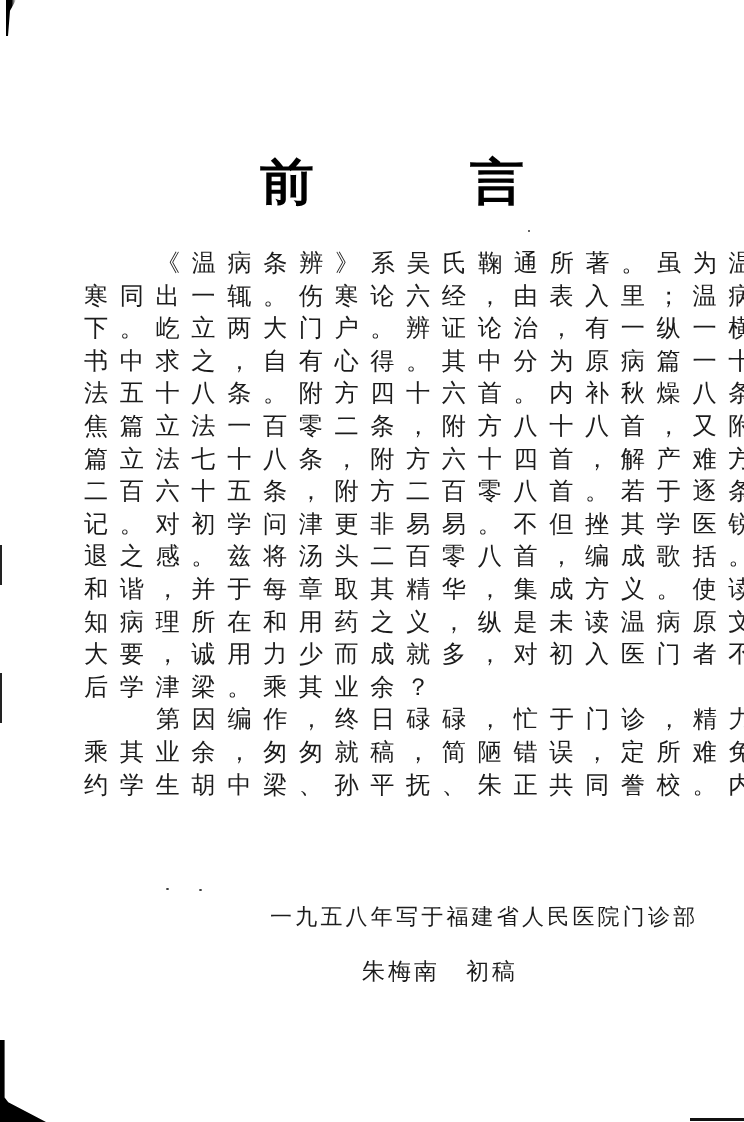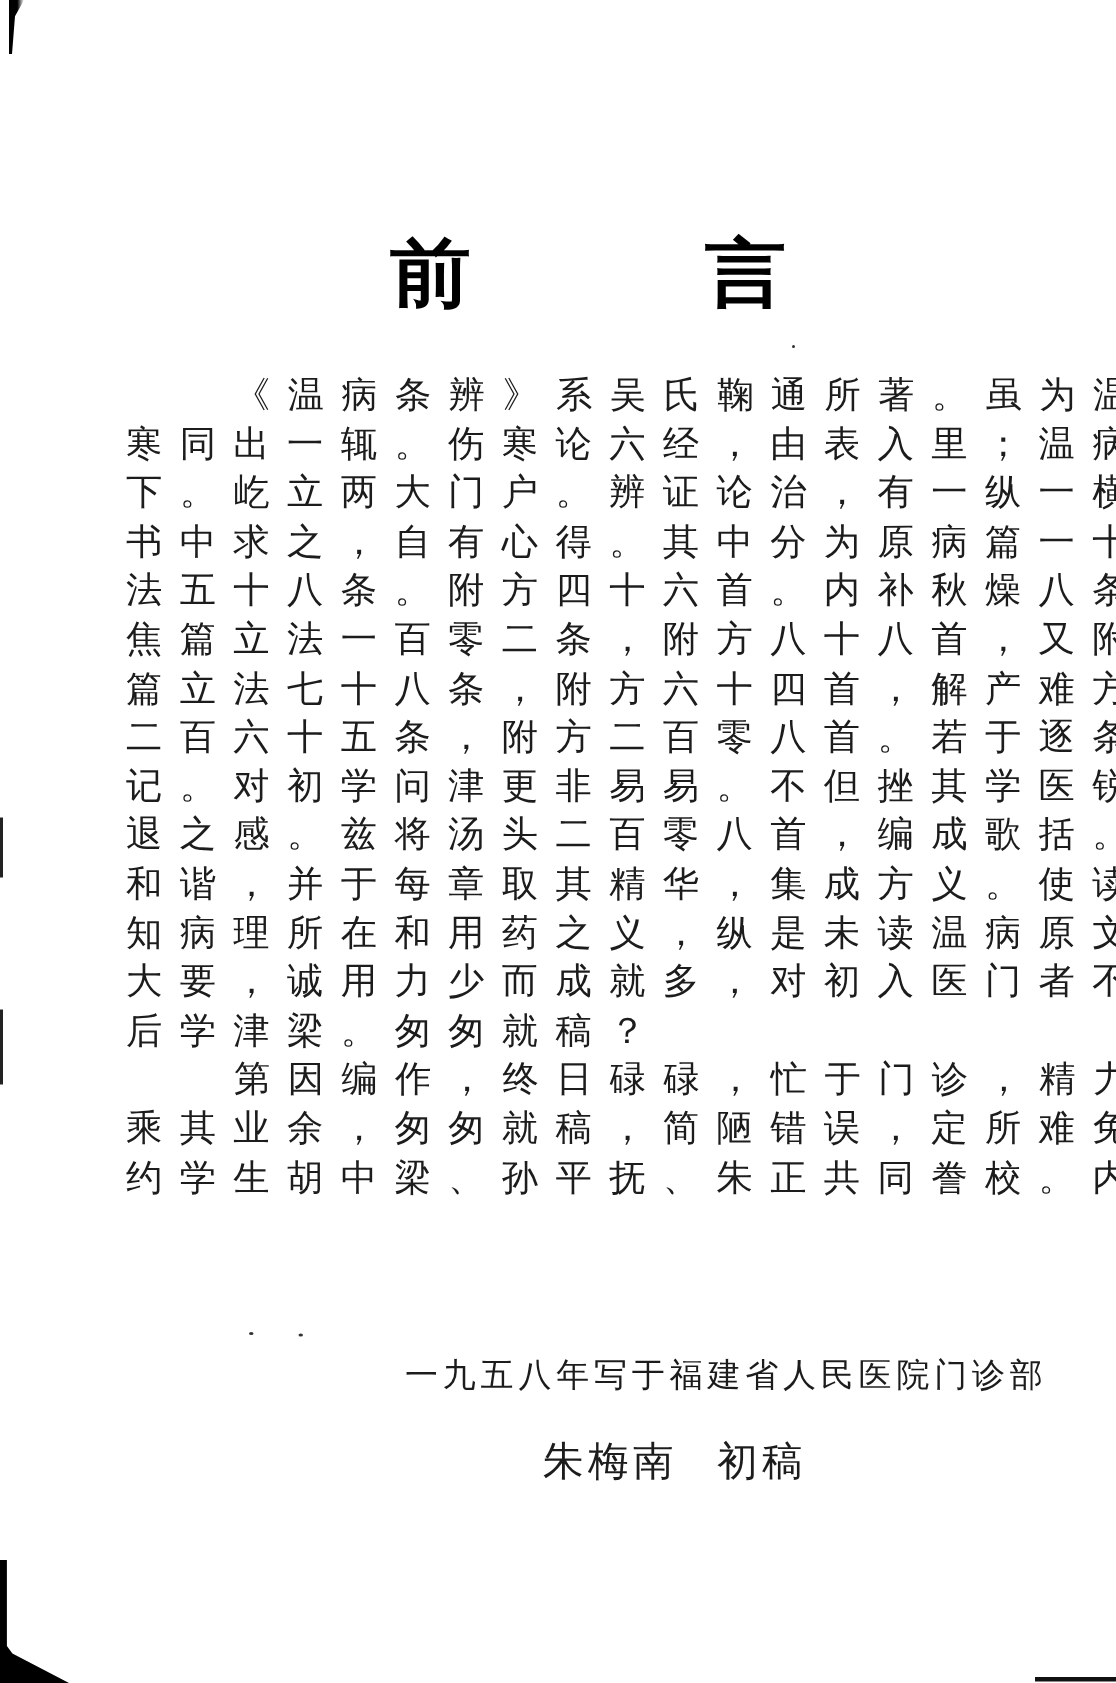--- a/index.html
+++ b/index.html
@@ -39,21 +39,21 @@
   }
   .para { margin: 0; text-indent: 72px; text-align: justify; }
   .line { display: block; white-space: nowrap; }
 
   .signoff-place {
     position: absolute; left: 270px; top: 902px; width: 430px;
     font-size: 22px; letter-spacing: 3.2px; white-space: nowrap; color: #1c1c1c;
   }
   .signoff-name {
     position: absolute; left: 362px; top: 956px;
-    font-size: 27px; letter-spacing: 3px; white-space: nowrap; color: #1c1c1c;
+    font-size: 23px; letter-spacing: 3px; white-space: nowrap; color: #1c1c1c;
   }
   .signoff-name .gap { display: inline-block; width: 26px; }
   .speck { position: absolute; background: #333; border-radius: 50%; }
 </style>
 </head>
 <body>
 
 <div class="page">
   <div class="edge-top-left"></div>
   <div class="edge-mark-1"></div>
@@ -74,21 +74,21 @@
       <span class="line" style="text-indent:0">书中求之，自有心得。其中分为原病篇一十九条，上焦篇立</span>
       <span class="line" style="text-indent:0">法五十八条。附方四十六首。内补秋燥八条，附方五首。中</span>
       <span class="line" style="text-indent:0">焦篇立法一百零二条，附方八十八首，又附外台三首。下焦</span>
       <span class="line" style="text-indent:0">篇立法七十八条，附方六十四首，解产难方二首，共计立法</span>
       <span class="line" style="text-indent:0">二百六十五条，附方二百零八首。若于逐条读之，实难诵</span>
       <span class="line" style="text-indent:0">记。对初学问津更非易易。不但挫其学医锐气。且有畏难思</span>
       <span class="line" style="text-indent:0">退之感。兹将汤头二百零八首，编成歌括。叶调平仄，音韵</span>
       <span class="line" style="text-indent:0">和谐，并于每章取其精华，集成方义。使读者便于记忆，且</span>
       <span class="line" style="text-indent:0">知病理所在和用药之义，纵是未读温病原文，并可知其内容</span>
       <span class="line" style="text-indent:0">大要，诚用力少而成就多，对初入医门者不无少补。若谓作</span>
-      <span class="line" style="text-indent:0">后学津梁。匆匆就稿？</span>
+      <span class="line" style="text-indent:0">后学津梁。乘其业余？</span>
     </p>
     <p class="para">
       <span class="line">第因编作，终日碌碌，忙于门诊，精力时间均感不足。</span>
       <span class="line" style="text-indent:0">乘其业余，匆匆就稿，简陋错误，定所难免。脱稿之时，并</span>
       <span class="line" style="text-indent:0">约学生胡中梁、孙平抚、朱正共同誊校。内容仍多缺点，尚</span>
     </p>
   </div>
 
   <span class="speck" style="left:166px;top:888px;width:3px;height:2px;"></span>
   <span class="speck" style="left:199px;top:889px;width:3px;height:2px;"></span>

